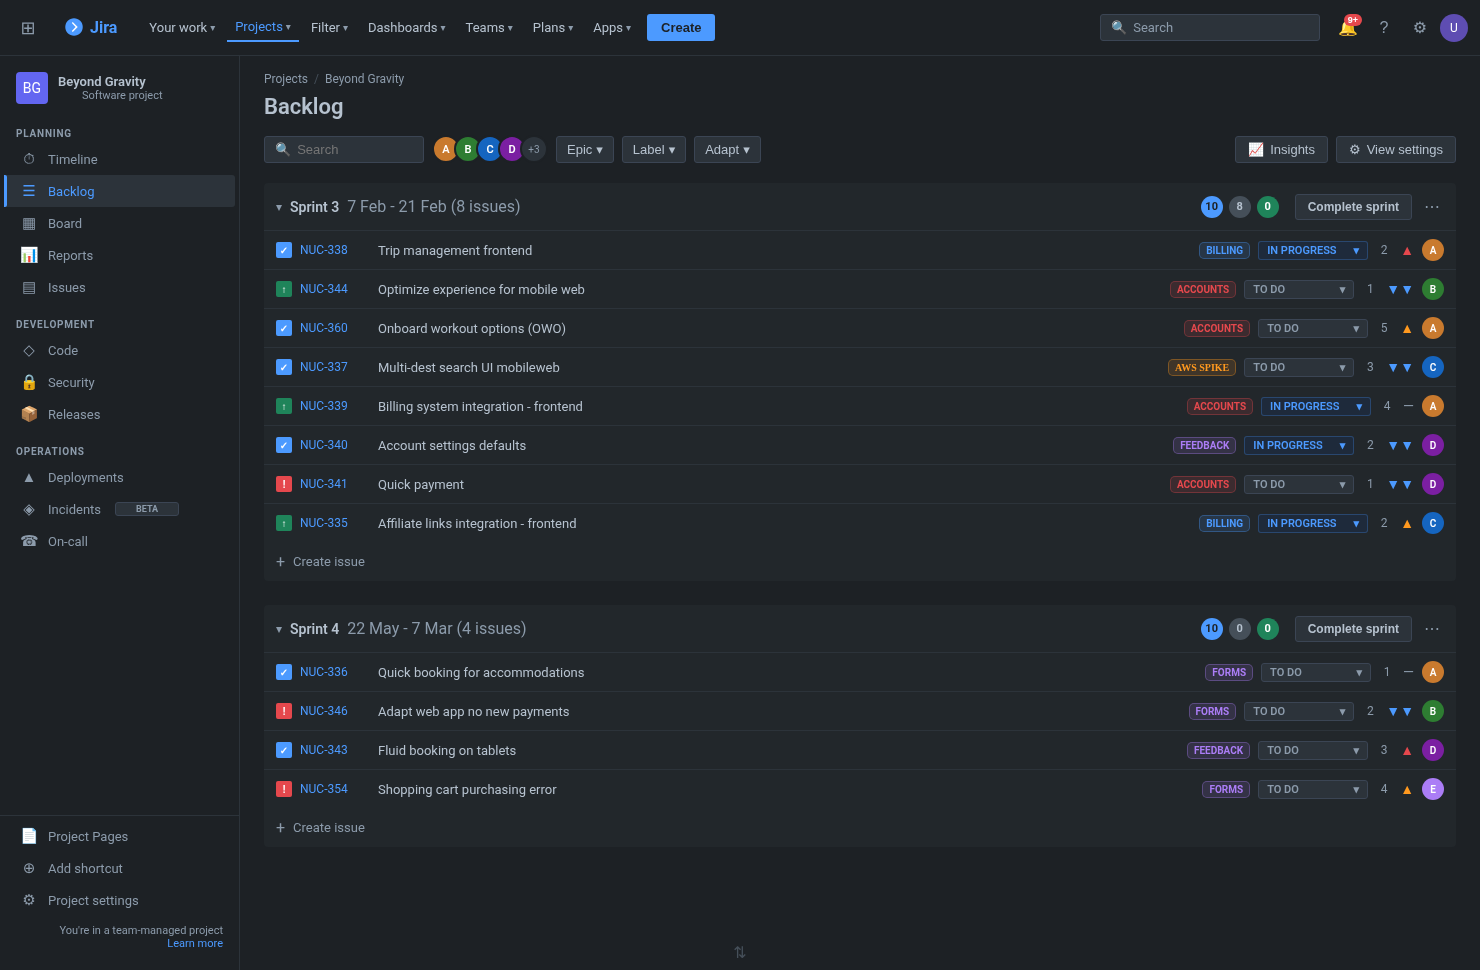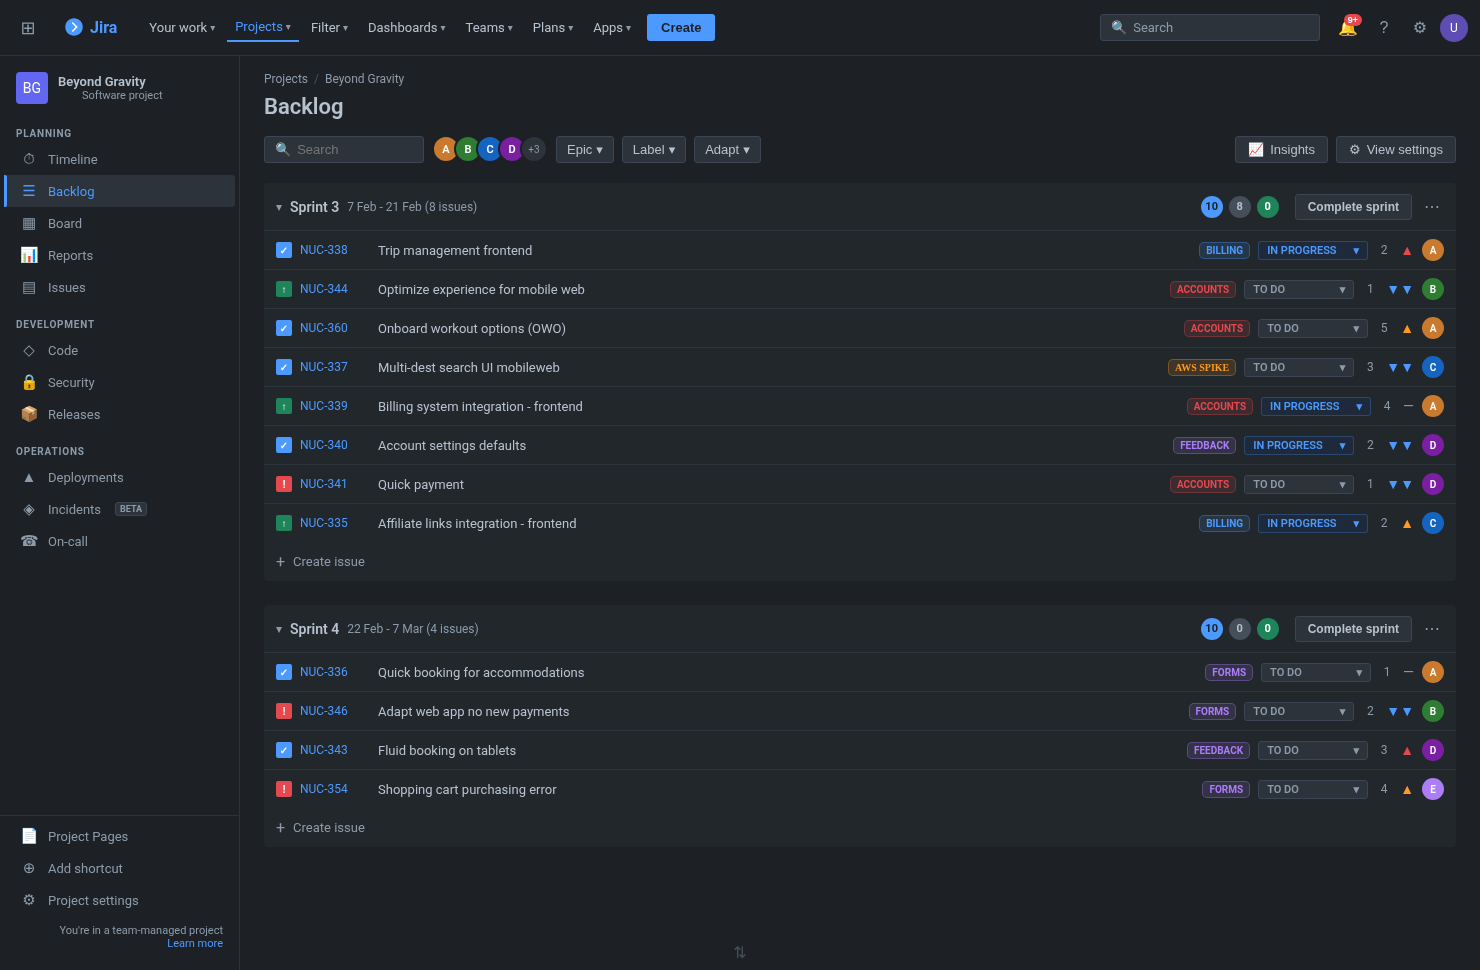--- a/index.html
+++ b/index.html
@@ -29,21 +29,21 @@
     .project-header { padding: 16px 16px 8px; display: flex; align-items: center; gap: 10px; }
     .project-icon { width: 32px; height: 32px; border-radius: 4px; background: #6366f1; display: flex; align-items: center; justify-content: center; color: white; font-size: 14px; flex-shrink: 0; }
     .project-info .name { color: #b6c2cf; font-weight: 600; font-size: 13px; }
     .project-info .type { color: #8c9bab; font-size: 11px; margin-left: 24px; }
 
     .sidebar-section-label { padding: 16px 16px 4px; font-size: 10px; font-weight: 700; color: #8c9bab; letter-spacing: 0.08em; text-transform: uppercase; }
     .sidebar-item { display: flex; align-items: center; gap: 10px; padding: 7px 16px; color: #8c9bab; cursor: pointer; font-size: 13px; border-radius: 3px; margin: 0 4px; position: relative; }
     .sidebar-item.active { background: #2c333a; color: #4c9aff; }
     .sidebar-item.active::before { content: ''; position: absolute; left: 0; top: 0; bottom: 0; width: 3px; background: #4c9aff; border-radius: 0 2px 2px 0; }
     .sidebar-item .si-icon { font-size: 15px; width: 18px; text-align: center; flex-shrink: 0; }
-    .badge-beta { background: #2c333a; color: #8c9bab; font-size: 9px; border: 1px solid #3b4554; border-radius: 3px; padding: 1px 4px; font-weight: 700; margin-left: 4px; }
+    .badge-beta { background: #2c333a; color: #8c9bab; font-size: 9px; border: 1px solid #3b4554; border-radius: 3px; padding: 1px 20px; font-weight: 700; margin-left: 4px; }
 
     
     .main-content { flex: 1; overflow-y: auto; background: #1d2125; padding: 16px 24px; }
     .breadcrumb { display: flex; align-items: center; gap: 6px; color: #8c9bab; font-size: 12px; margin-bottom: 8px; }
     .breadcrumb a { color: #8c9bab; cursor: pointer; }
     .breadcrumb .sep { color: #454f59; }
     .page-title { font-size: 22px; font-weight: 600; color: #b6c2cf; margin-bottom: 16px; }
 
     
     .backlog-toolbar { display: flex; align-items: center; gap: 8px; margin-bottom: 20px; flex-wrap: wrap; }
@@ -56,21 +56,21 @@
     .filter-btn { background: #2c333a; border: 1px solid #3b4554; border-radius: 3px; color: #b6c2cf; padding: 5px 10px; cursor: pointer; font-size: 13px; display: flex; align-items: center; gap: 4px; }
     .toolbar-right { margin-left: auto; display: flex; gap: 8px; }
     .insights-btn { background: #2c333a; border: 1px solid #3b4554; border-radius: 3px; color: #b6c2cf; padding: 5px 12px; cursor: pointer; font-size: 13px; display: flex; align-items: center; gap: 6px; }
     .view-settings-btn { background: #2c333a; border: 1px solid #3b4554; border-radius: 3px; color: #b6c2cf; padding: 5px 12px; cursor: pointer; font-size: 13px; display: flex; align-items: center; gap: 6px; }
 
     
     .sprint-section { margin-bottom: 24px; background: #22272b; border-radius: 4px; overflow: hidden; }
     .sprint-header { display: flex; align-items: center; gap: 8px; padding: 10px 12px; cursor: pointer; border-bottom: 1px solid #2c333a; }
     .sprint-header .chevron-down { color: #8c9bab; font-size: 12px; }
     .sprint-name { font-weight: 600; color: #b6c2cf; font-size: 14px; }
-    .sprint-dates { color: #8c9bab; font-size: 12px; }
+    .sprint-dates { color: #8c9bab; font-size: 16px; }
     .sprint-counts { display: flex; gap: 6px; margin-left: auto; align-items: center; }
     .count-badge { width: 22px; height: 22px; border-radius: 50%; display: flex; align-items: center; justify-content: center; font-size: 11px; font-weight: 700; }
     .count-blue { background: #4c9aff; color: #1d2125; }
     .count-dark { background: #454f59; color: #b6c2cf; }
     .count-green { background: #1f845a; color: white; }
     .complete-sprint-btn { background: #2c333a; border: 1px solid #3b4554; border-radius: 3px; color: #b6c2cf; padding: 5px 12px; cursor: pointer; font-size: 12px; font-weight: 600; margin-left: 8px; }
     .sprint-menu-btn { background: none; border: none; color: #8c9bab; cursor: pointer; padding: 4px; font-size: 16px; }
 
     
     .issue-row { display: flex; align-items: center; padding: 8px 12px; border-bottom: 1px solid #2c333a; gap: 8px; cursor: pointer; }
@@ -437,21 +437,21 @@
       <div class="create-issue-row">
         <span class="plus">+</span>
         <span>Create issue</span>
       </div>
     </div>
 
     <div class="sprint-section">
       <div class="sprint-header">
         <span class="chevron-down">▾</span>
         <span class="sprint-name">Sprint 4</span>
-        <span class="sprint-dates">22 Feb - 7 Mar (4 issues)</span>
+        <span class="sprint-dates">22 May - 7 Mar (4 issues)</span>
         <div class="sprint-counts">
           <div class="count-badge count-blue">10</div>
           <div class="count-badge count-dark">0</div>
           <div class="count-badge count-green">0</div>
         </div>
         <button class="complete-sprint-btn">Complete sprint</button>
         <button class="sprint-menu-btn">⋯</button>
       </div>
 
       <div>

